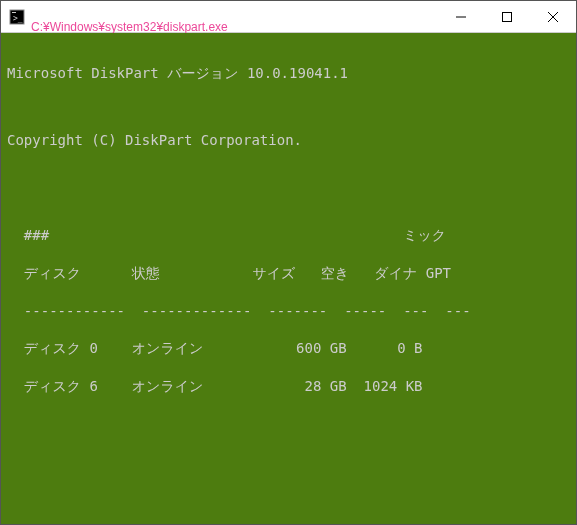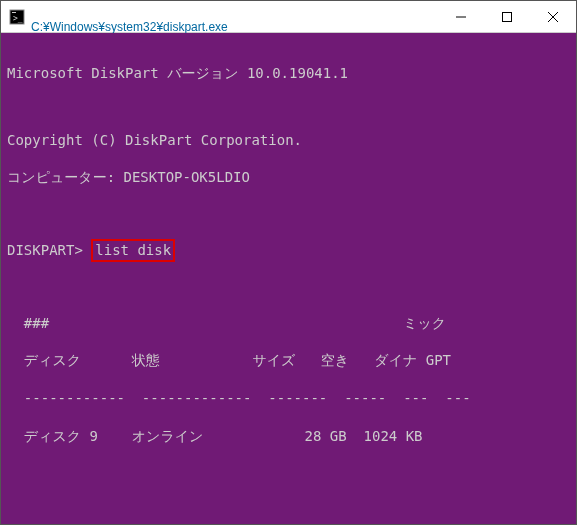--- a/index.html
+++ b/index.html
@@ -22,40 +22,40 @@
     width: 16px;
     height: 16px;
     margin: 0 6px 0 8px;
     display: inline-block;
   }
   .titlebar-icon svg { display: block; }
   .titlebar-title {
     flex: 1;
     font-family: "Segoe UI", Meiryo, sans-serif;
     font-size: 12px;
-    color: #0369a1;
+    color: #ec4899;
     margin-top: 20px;
   }
   .win-controls {
     display: flex;
     height: 100%;
   }
   .win-btn {
     width: 46px;
     height: 100%;
     display: flex;
     align-items: center;
     justify-content: center;
     font-family: "Segoe UI", sans-serif;
     font-size: 14px;
     color: #000;
   }
   .win-btn svg { display: block; }
   .terminal {
-    background: #701a75;
+    background: #4d7c0f;
     color: #ccc;
     width: 100%;
     height: calc(100% - 32px);
     padding: 12px 8px 8px 6px;
     font-size: 14px;
     line-height: 1.35;
     white-space: pre;
     font-family: "MS Gothic", "Consolas", monospace;
     overflow: hidden;
     position: relative;
@@ -99,28 +99,27 @@
         <line x1="10" y1="0" x2="0" y2="10" stroke="#000" stroke-width="1"></line>
       </svg>
     </div>
   </div>
 </div>
 
 <div class="terminal">
 <div class="line">Microsoft DiskPart バージョン 10.0.19041.1</div>
 <div class="gap"></div>
 <div class="line">Copyright (C) DiskPart Corporation.</div>
-<div class="line">コンピューター: DESKTOP-OK5LDIO</div>
 <div class="gap"></div>
-<div class="line prompt-line"><span>DISKPART&gt;</span> <span class="cmd-box">list disk</span></div>
 <div class="gap"></div>
 <div class="line">  ###                                          ミック</div>
 <div class="line">  ディスク      状態           サイズ   空き   ダイナ GPT</div>
 <div class="line">  ------------  -------------  -------  -----  ---  ---</div>
-<div class="line">  ディスク 9    オンライン            28 GB  1024 KB</div>
+<div class="line">  ディスク 0    オンライン           600 GB      0 B</div>
+<div class="line">  ディスク 6    オンライン            28 GB  1024 KB</div>
 
 
 
 
 
 
 
 
 
 

